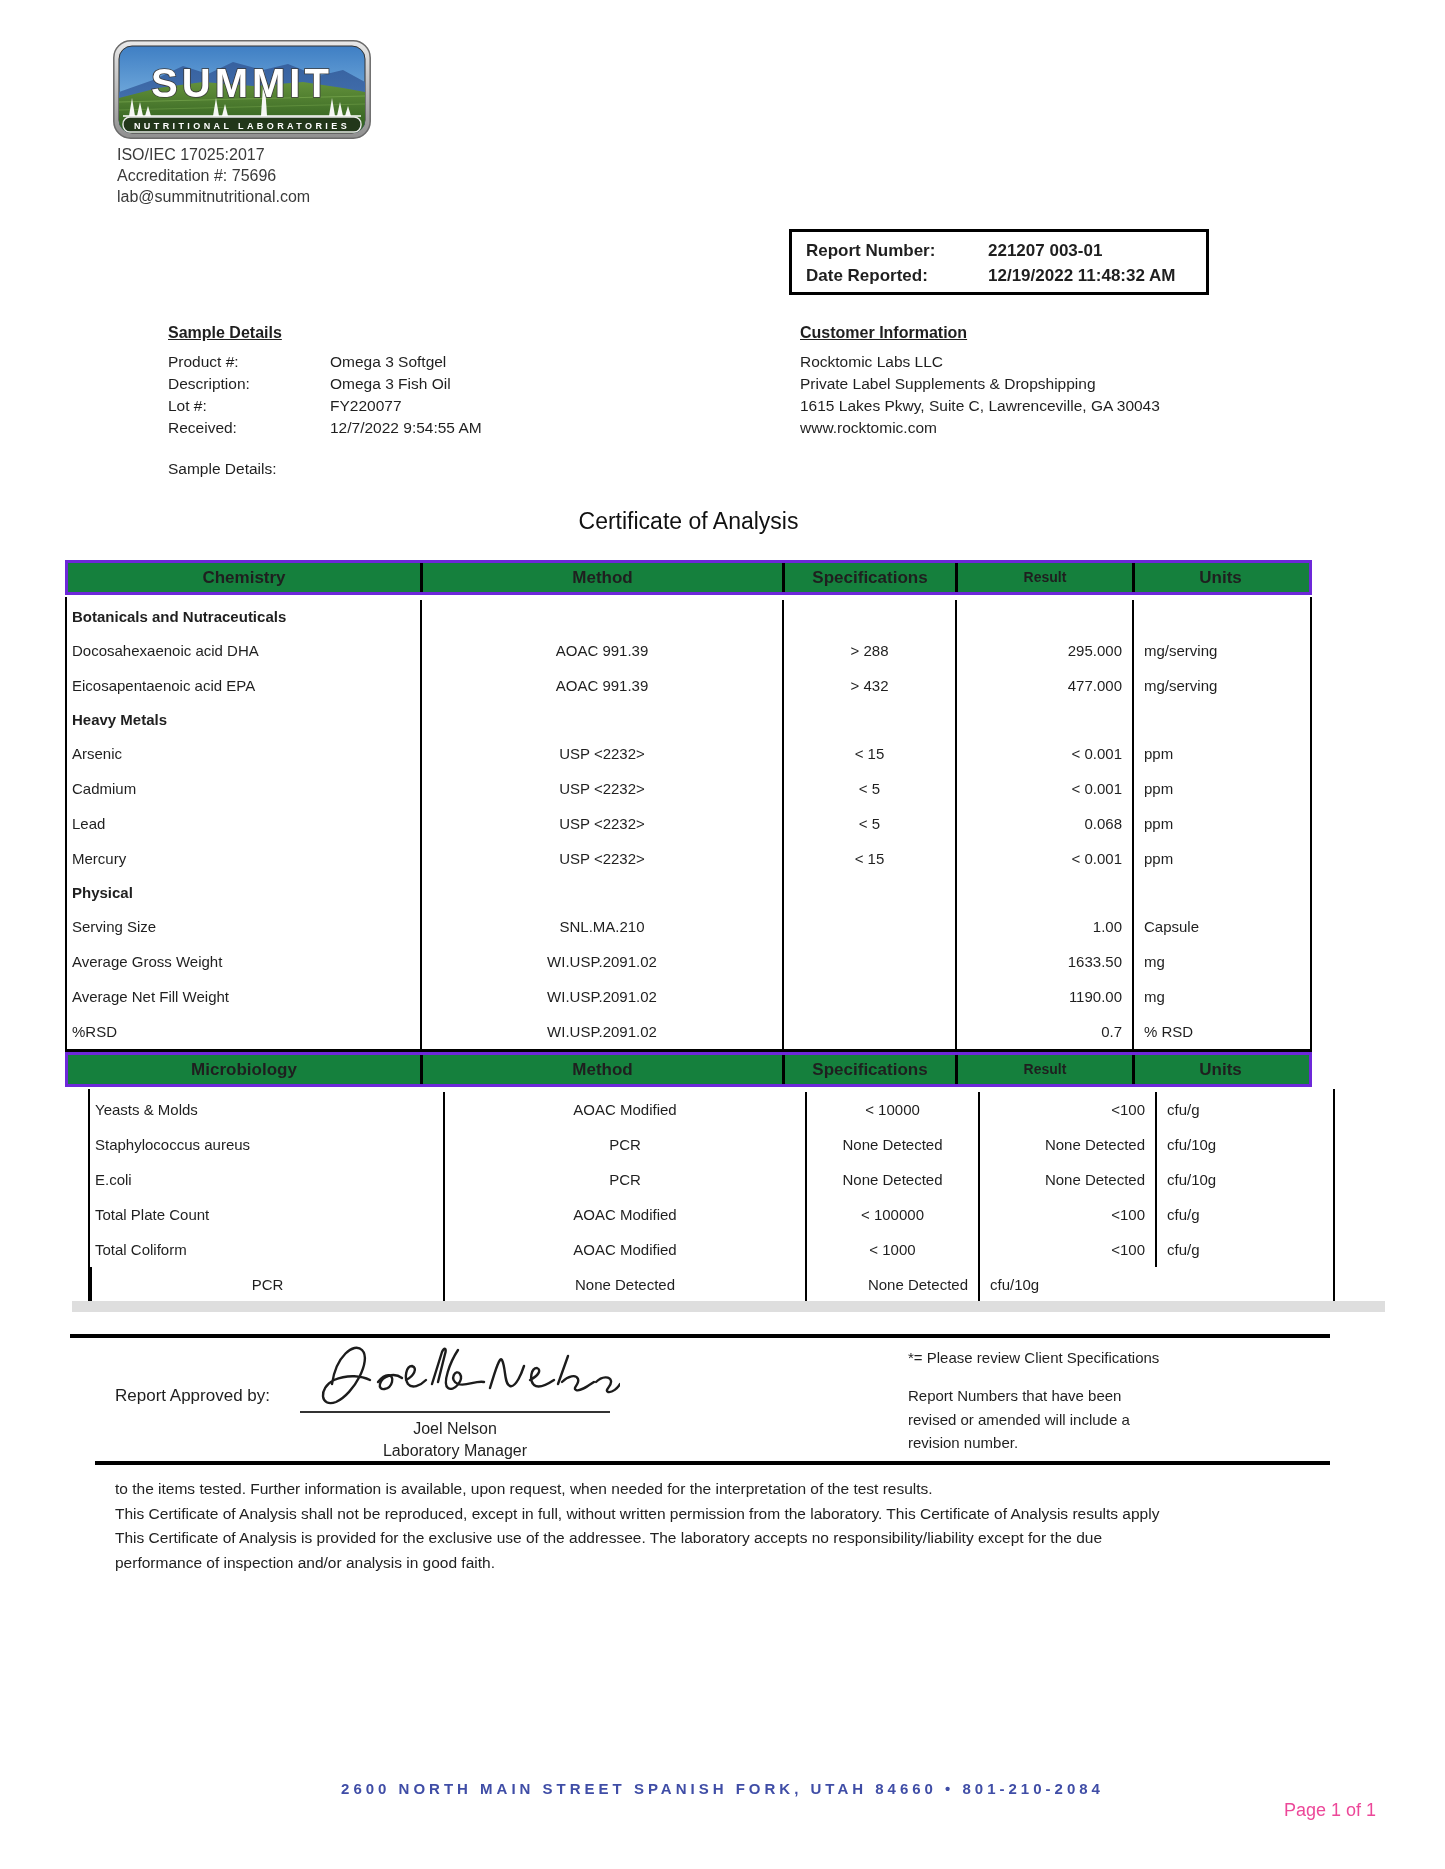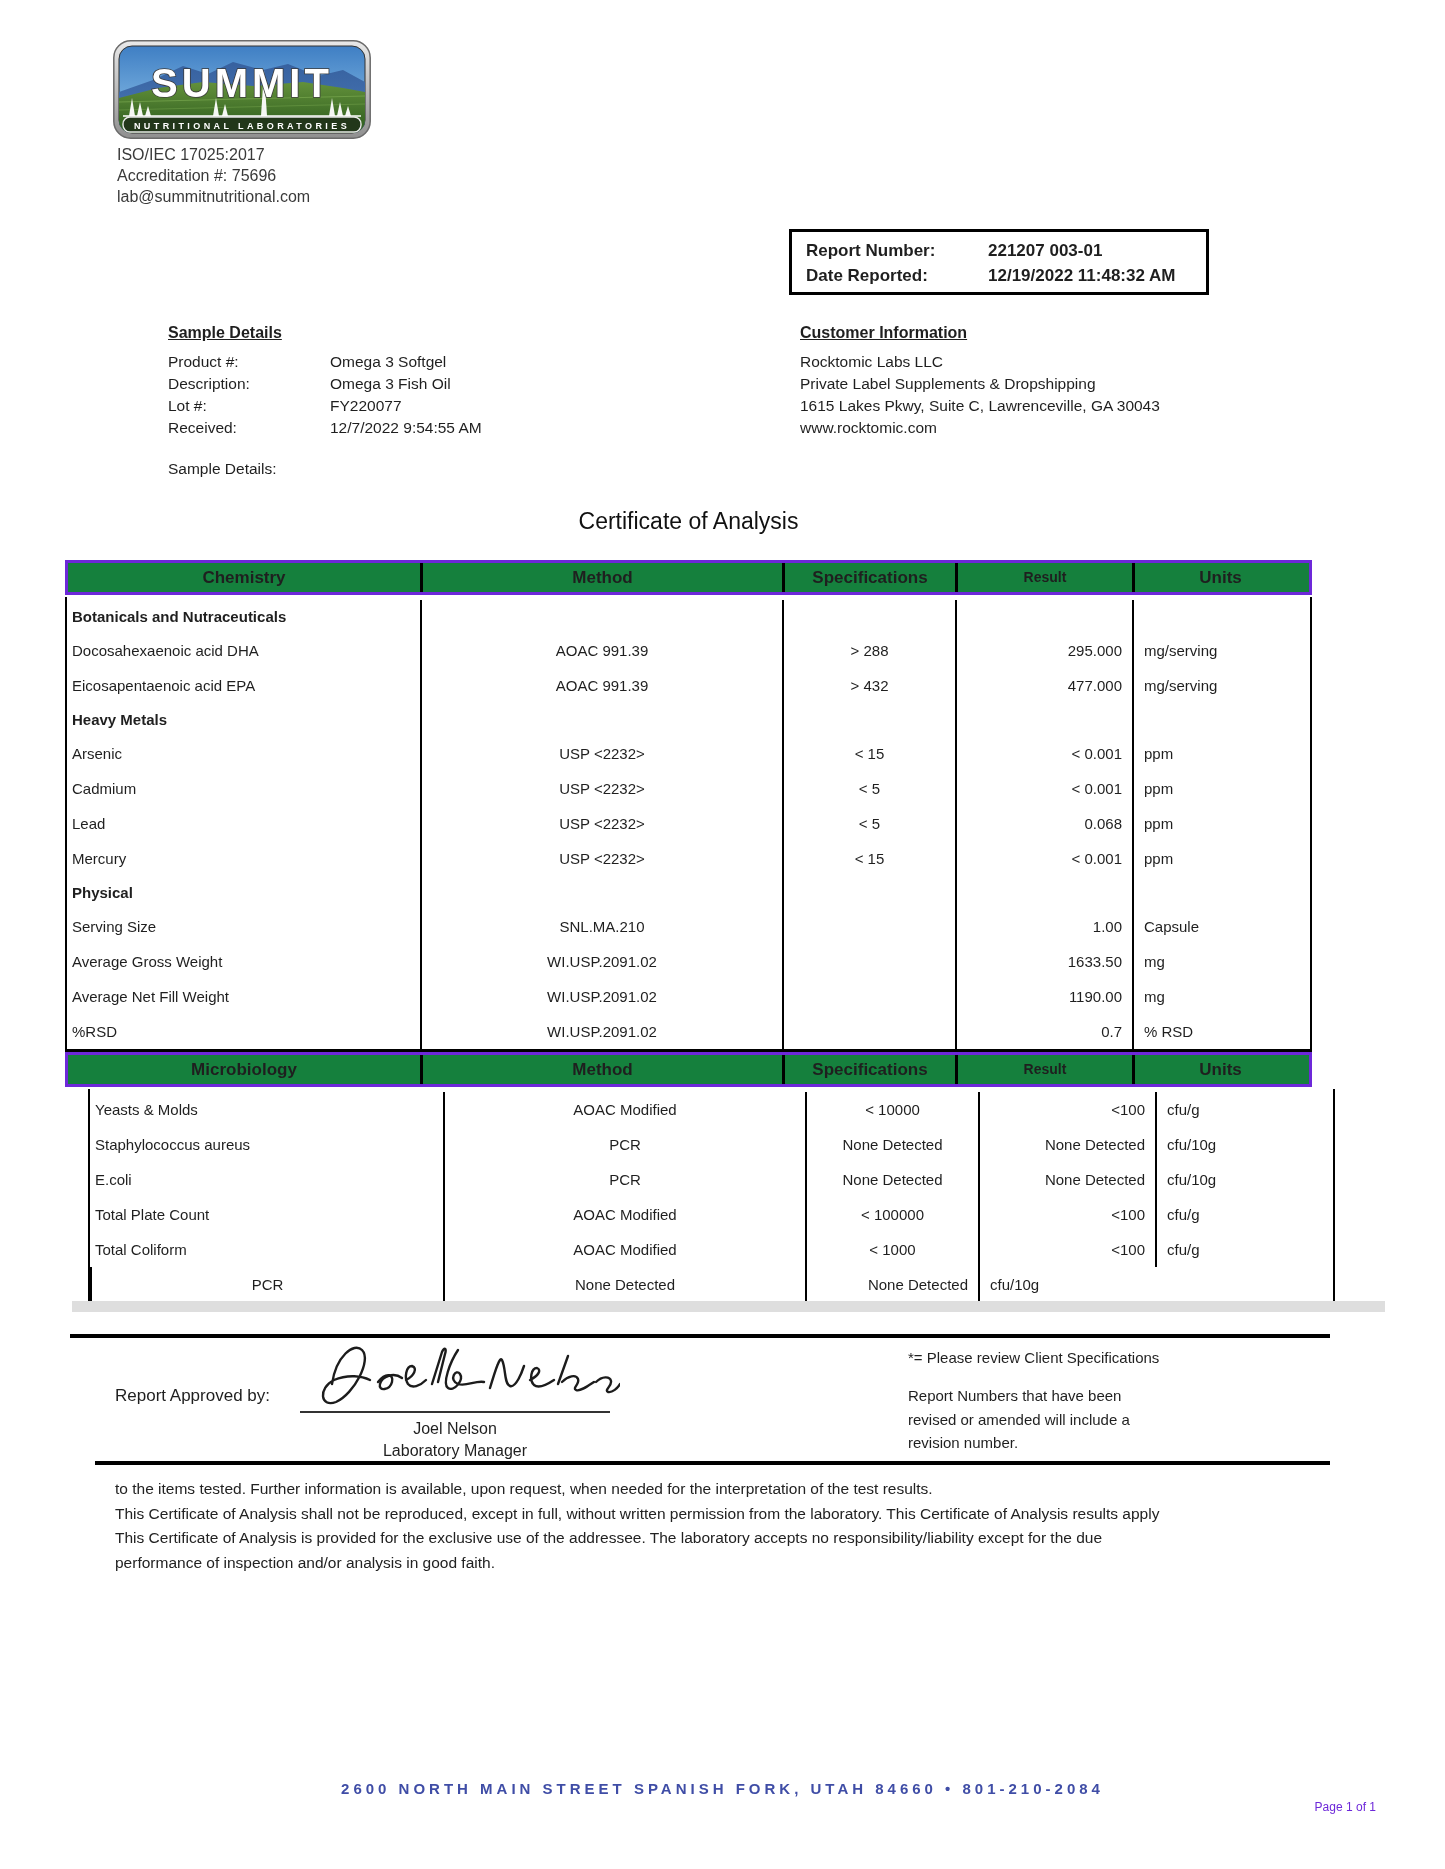--- a/index.html
+++ b/index.html
@@ -85,21 +85,21 @@
 
   
   .disclaimer { left:115px; top:1477px; width:1210px; font-size:15.5px; line-height:24.5px; color:#222; }
 
   
   .footer-addr {
     left:0; top:1780px; width:1445px; text-align:center;
     font-size:15px; font-weight:bold; letter-spacing:4px;
     text-transform:uppercase; color:#3f4da6;
   }
-  .page-num { left:1076px; top:1800px; width:300px; text-align:right; font-size:12px; color:#6d28d9; }
+  .page-num { left:1076px; top:1800px; width:300px; text-align:right; font-size:18px; color:#ec4899; }
 </style>
 </head>
 <body>
 
 <div class="page">
 
   <div class="abs logo-wrap">
     <svg width="258" height="99" viewBox="0 0 258 99">
       <defs>
         <linearGradient id="frame" x1="0" y1="0" x2="0" y2="1">

